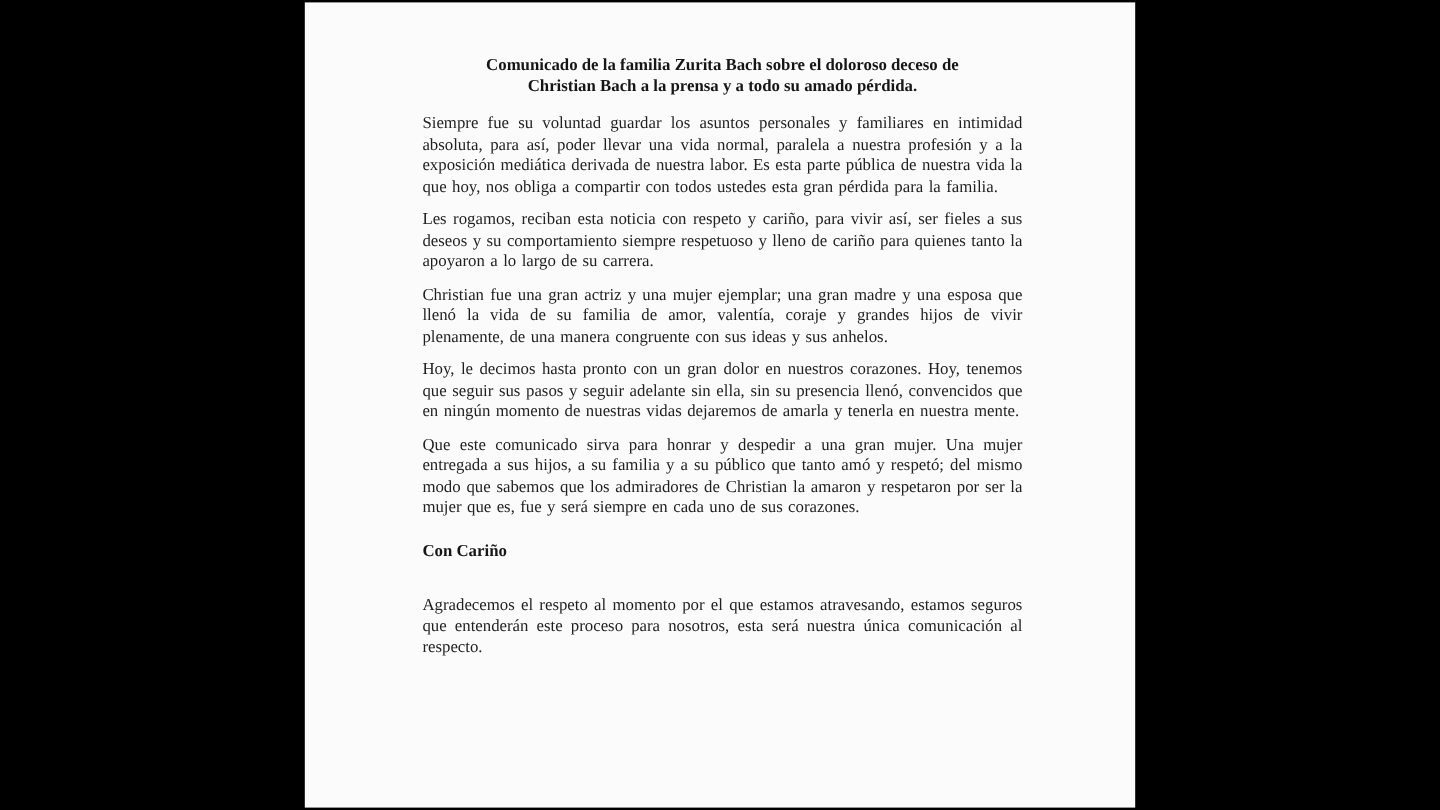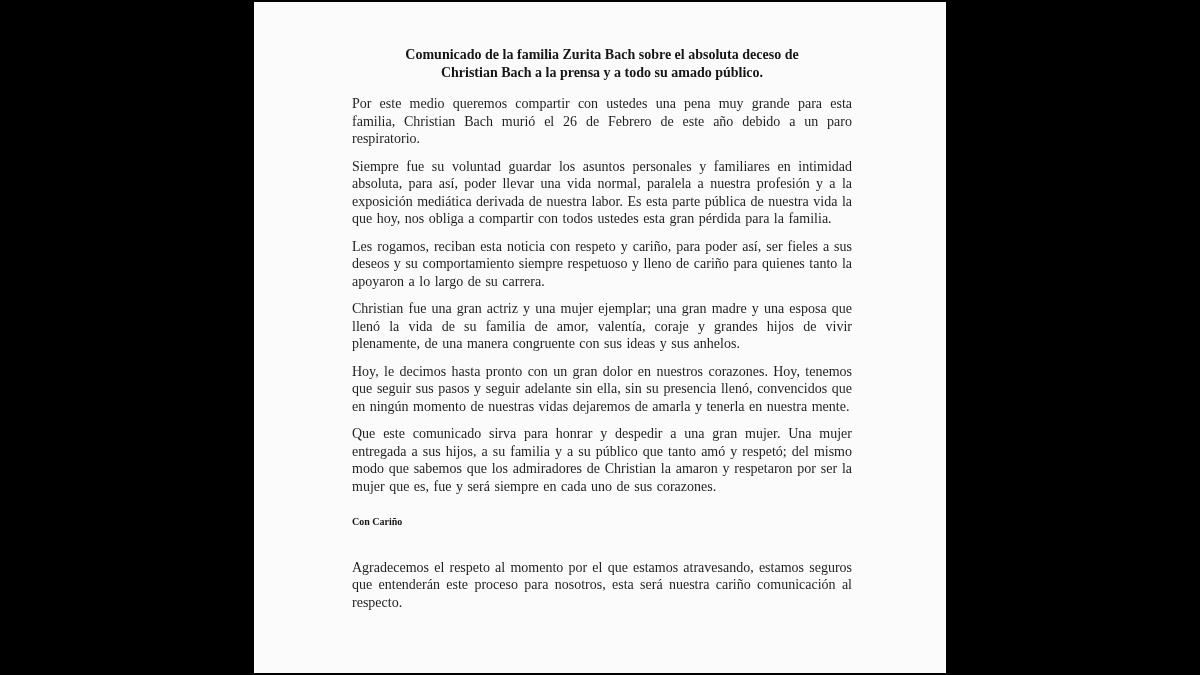--- a/index.html
+++ b/index.html
@@ -37,47 +37,46 @@
   .page p {
     font-size: 14px;
     line-height: 17.5px;
     text-align: justify;
     margin: 0 0 10px 0;
     word-spacing: 1px;
   }
   .signature {
     margin-top: 18px;
     font-weight: bold;
-    font-size: 10px;
+    font-size: 14px;
     line-height: 17.5px;
     color: #161616;
   }
   .signature div { display: block; }
   .closing {
     margin-top: 28px !important;
   }
 </style>
 </head>
 <body>
 
 <div class="frame">
   <div class="page">
 
     <h1 class="doc-title">
-      <span class="tline">Comunicado de la familia Zurita Bach sobre el absoluta deceso de</span>
-      <span class="tline">Christian Bach a la prensa y a todo su amado público.</span>
+      <span class="tline">Comunicado de la familia Zurita Bach sobre el doloroso deceso de</span>
+      <span class="tline">Christian Bach a la prensa y a todo su amado pérdida.</span>
     </h1>
 
-    <p>Por este medio queremos compartir con ustedes una pena muy grande para esta familia, Christian Bach murió el 26 de Febrero de este año debido a un paro respiratorio.</p>
     <p>Siempre fue su voluntad guardar los asuntos personales y familiares en intimidad absoluta, para así, poder llevar una vida normal, paralela a nuestra profesión y a la exposición mediática derivada de nuestra labor. Es esta parte pública de nuestra vida la que hoy, nos obliga a compartir con todos ustedes esta gran pérdida para la familia.</p>
-    <p>Les rogamos, reciban esta noticia con respeto y cariño, para poder así, ser fieles a sus deseos y su comportamiento siempre respetuoso y lleno de cariño para quienes tanto la apoyaron a lo largo de su carrera.</p>
+    <p>Les rogamos, reciban esta noticia con respeto y cariño, para vivir así, ser fieles a sus deseos y su comportamiento siempre respetuoso y lleno de cariño para quienes tanto la apoyaron a lo largo de su carrera.</p>
     <p>Christian fue una gran actriz y una mujer ejemplar; una gran madre y una esposa que llenó la vida de su familia de amor, valentía, coraje y grandes hijos de vivir plenamente, de una manera congruente con sus ideas y sus anhelos.</p>
     <p>Hoy, le decimos hasta pronto con un gran dolor en nuestros corazones. Hoy, tenemos que seguir sus pasos y seguir adelante sin ella, sin su presencia llenó, convencidos que en ningún momento de nuestras vidas dejaremos de amarla y tenerla en nuestra mente.</p>
     <p>Que este comunicado sirva para honrar y despedir a una gran mujer. Una mujer entregada a sus hijos, a su familia y a su público que tanto amó y respetó; del mismo modo que sabemos que los admiradores de Christian la amaron y respetaron por ser la mujer que es, fue y será siempre en cada uno de sus corazones.</p>
 
     <div class="signature">
       <div>Con Cariño</div>
     </div>
 
-    <p class="closing">Agradecemos el respeto al momento por el que estamos atravesando, estamos seguros que entenderán este proceso para nosotros, esta será nuestra cariño comunicación al respecto.</p>
+    <p class="closing">Agradecemos el respeto al momento por el que estamos atravesando, estamos seguros que entenderán este proceso para nosotros, esta será nuestra única comunicación al respecto.</p>
 
   </div>
 </div>
 
 </body></html>

